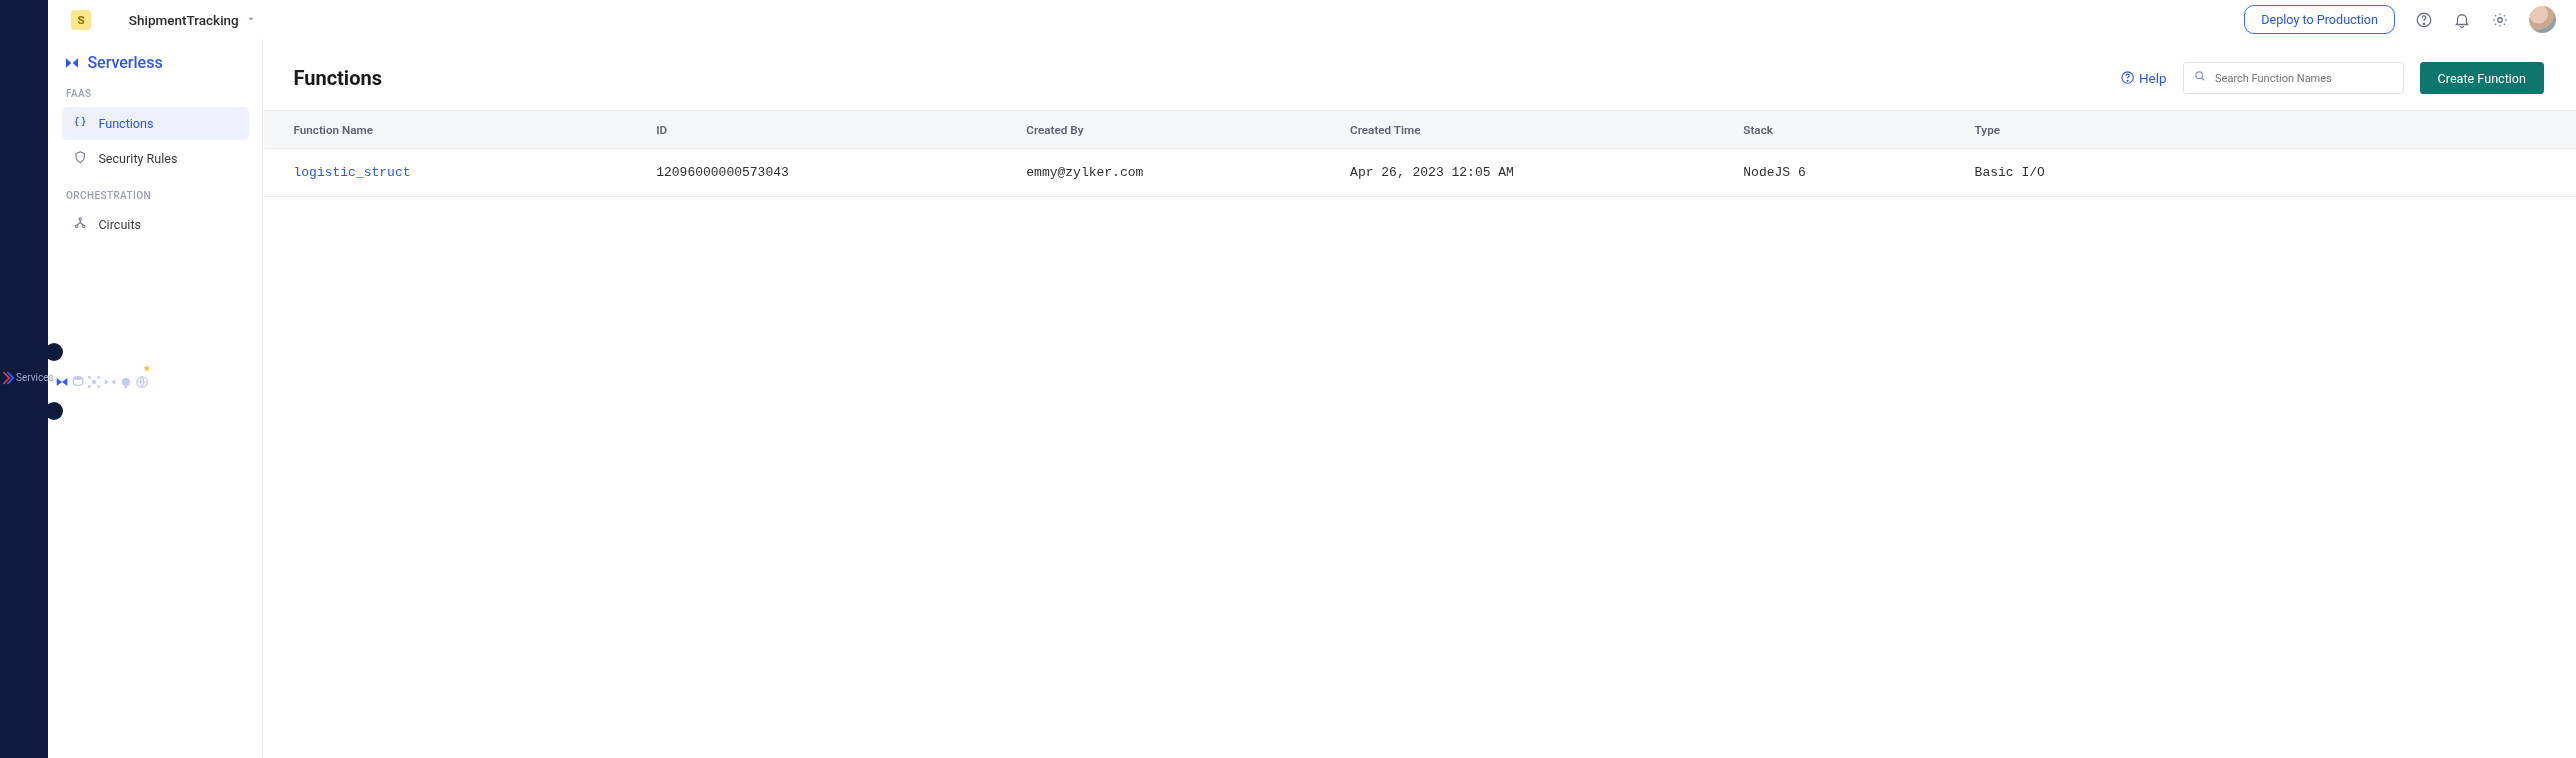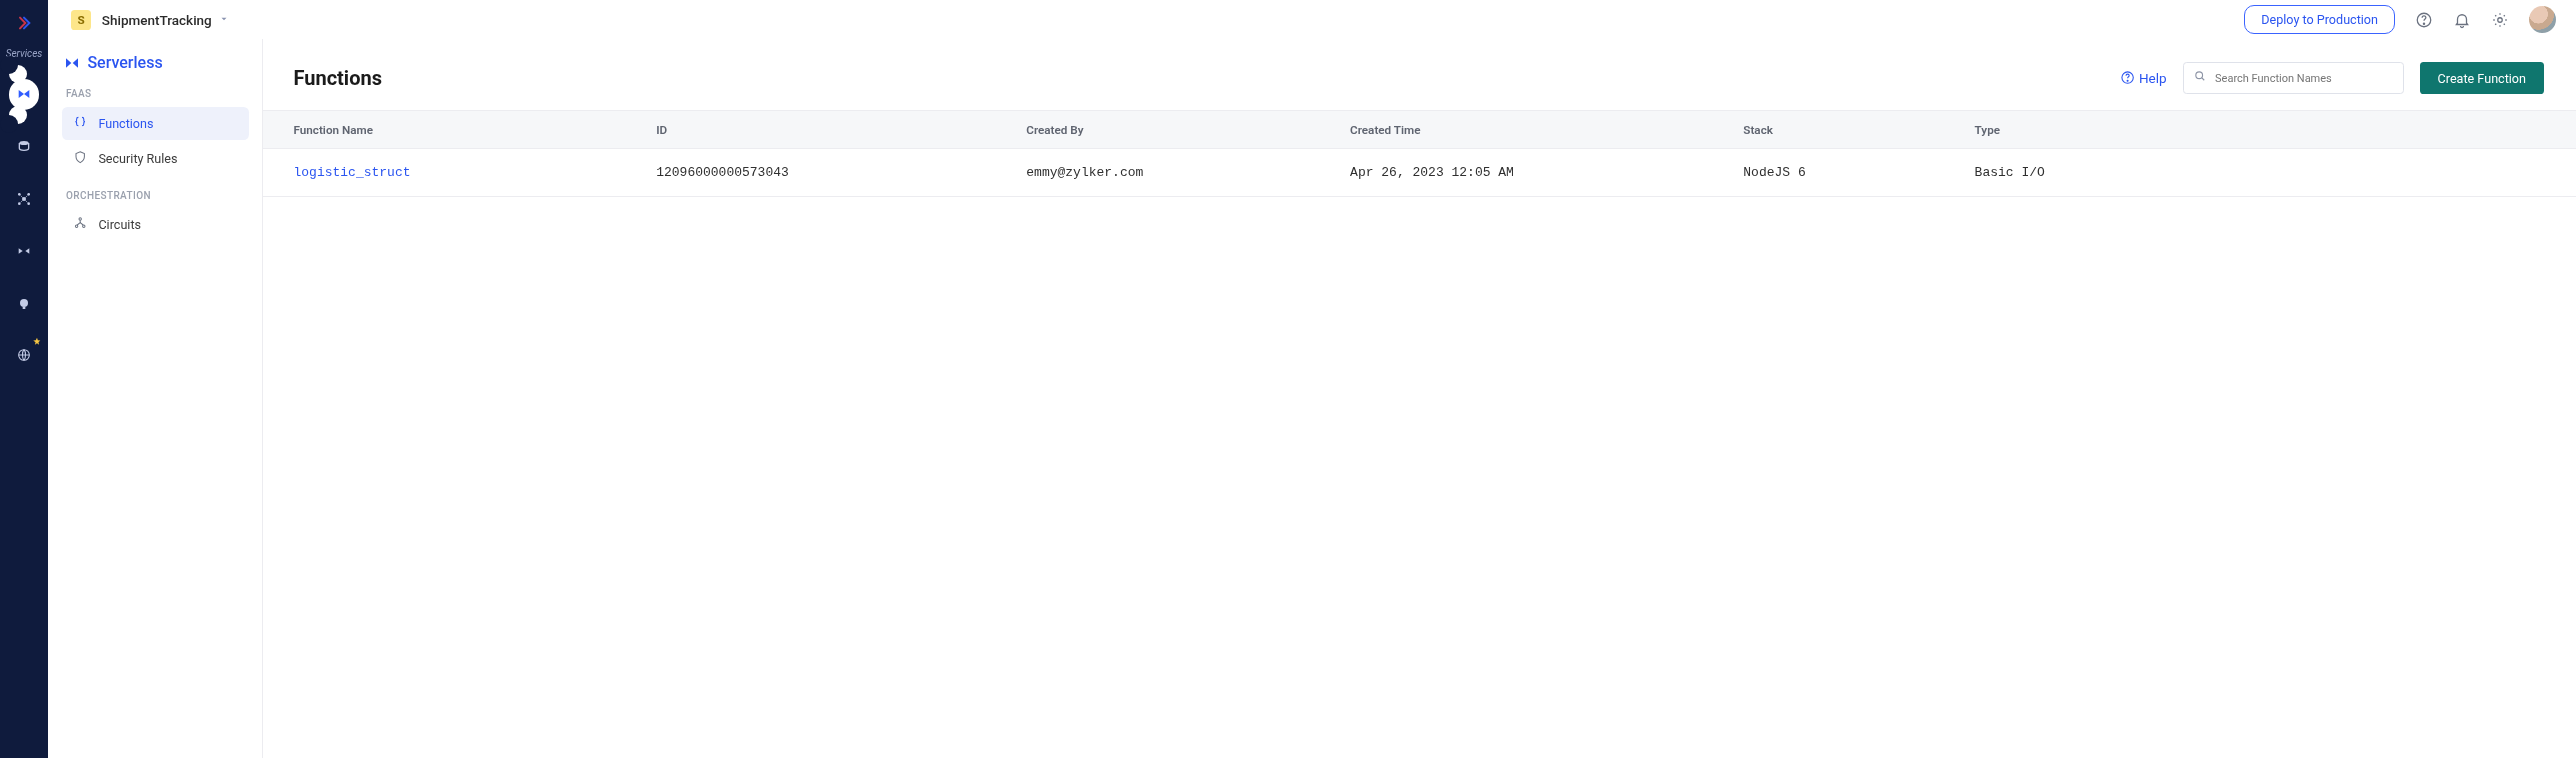--- a/index.html
+++ b/index.html
@@ -1,34 +1,34 @@
 <!DOCTYPE html>
 <html style="font-size:14.4px"><head>
 <meta charset="utf-8">
 <style>
 * { margin: 0; padding: 0; box-sizing: border-box; font-family: -apple-system, BlinkMacSystemFont, "Segoe UI", Roboto, sans-serif; }
 body { background: #fff; color: #333; overflow: hidden; }
 
 .app { display: flex; height: 100vh; width: 100vw; }
 
 
-.rail { width: 48px; background: #0f1b3d; display: flex; flex-direction: column; align-items: center; padding-top: 5.4px; position: relative; font-style: italic; }
+.rail { width: 48px; background: #0f1b3d; display: flex; flex-direction: row; align-items: center; padding-top: 5.4px; position: relative; }
 .rail-logo { width: 25px; height: 25px; margin: 5.4px 0 12.6px; display:flex; align-items:center; justify-content:center;}
 .rail-svc-label { font-size: 10px; color: #9aa5c7; margin-bottom: 9px; }
 .rail-item { width: 30.5px; height: 30.5px; border-radius: 50%; display:flex; align-items:center; justify-content:center; margin: 10.8px 0; cursor: pointer; color:#c3cbe6; }
 .rail-item.active { background: #fff; color:#2f5cff; position:relative; }
 .rail-item.active::before { content:""; position:absolute; left:-9px; top:-23px; width:18px; height:18px; background:#0f1b3d; border-radius:50%; box-shadow: 9px 9px 0 0 #fff; }
 .rail-item.active::after { content:""; position:absolute; left:-9px; bottom:-23px; width:18px; height:18px; background:#0f1b3d; border-radius:50%; box-shadow: 9px -9px 0 0 #fff; }
 .rail svg { width:16px; height:16px; }
 
 
 .main-col { flex:1; display:flex; flex-direction:column; min-width:0; }
 .topbar { height: 39px; display:flex; align-items:center; padding: 0 20px 0 23px; border-bottom: 0 solid #eee; }
 .proj-badge { width:20px; height:20px; background:#fde68a; color:#8a6d00; font-weight:700; font-size:11.7px; border-radius:3.6px; display:flex; align-items:center; justify-content:center; margin-right:10.8px;}
-.proj-name { font-size:13.5px; color:#2b2b2b; font-weight:500; margin-right:7.2px;}
+.proj-name { font-size:13.5px; color:#2b2b2b; font-weight:500; margin-right:7.2px;margin-left:27px;}
 .proj-caret { color:#8a93b0; }
 .topbar-spacer { flex:1; }
 .deploy-btn { border:0.9px solid #3a63ff; color:#2b55f0; background:#fff; padding:6.3px 16px; border-radius:10px; font-size:12.6px; cursor:pointer; }
 .top-icon { width:18px; height:18px; margin-left:20px; color:#6b7280; cursor:pointer; display:flex; align-items:center; justify-content:center;}
 .avatar { width:27px; height:27px; border-radius:50%; margin-left:20px; background: radial-gradient(circle at 35% 30%, #e9c9b5 0 36%, #c9a98f 37% 60%, #8fa0a8 61% 100%); cursor:pointer;}
 
 .body-row { flex:1; display:flex; min-height:0; }
 
 
 .sidebar { width: 215px; border-right:0.9px solid #ececf0; padding: 12.6px 12.6px 0 14.4px; }

